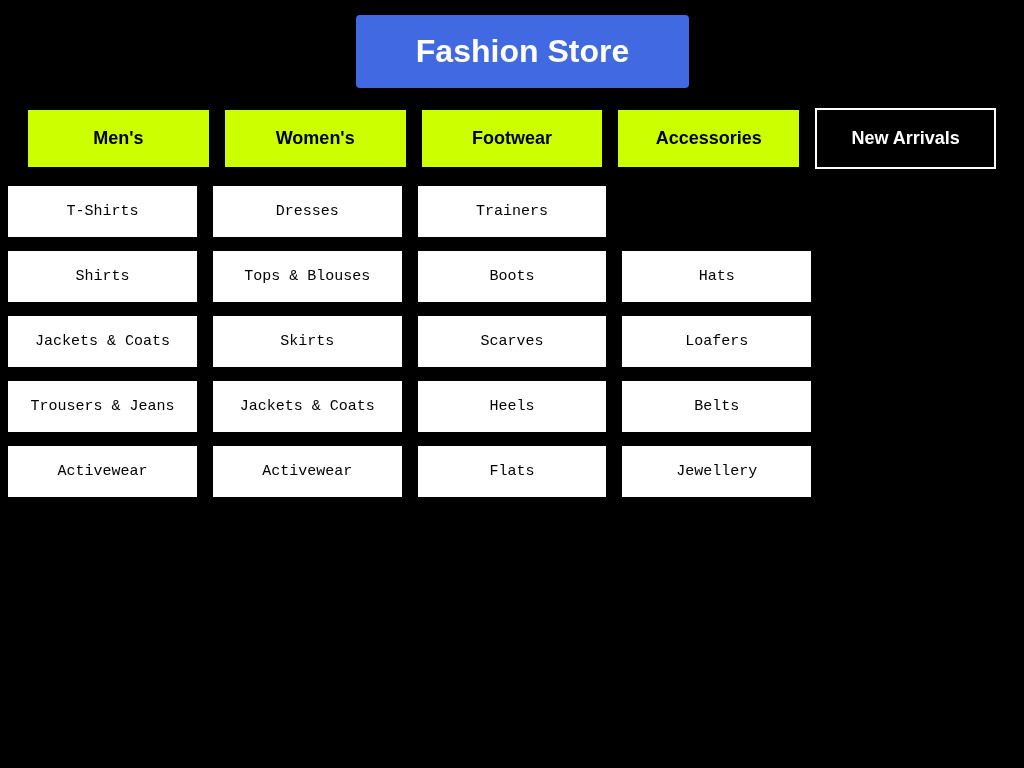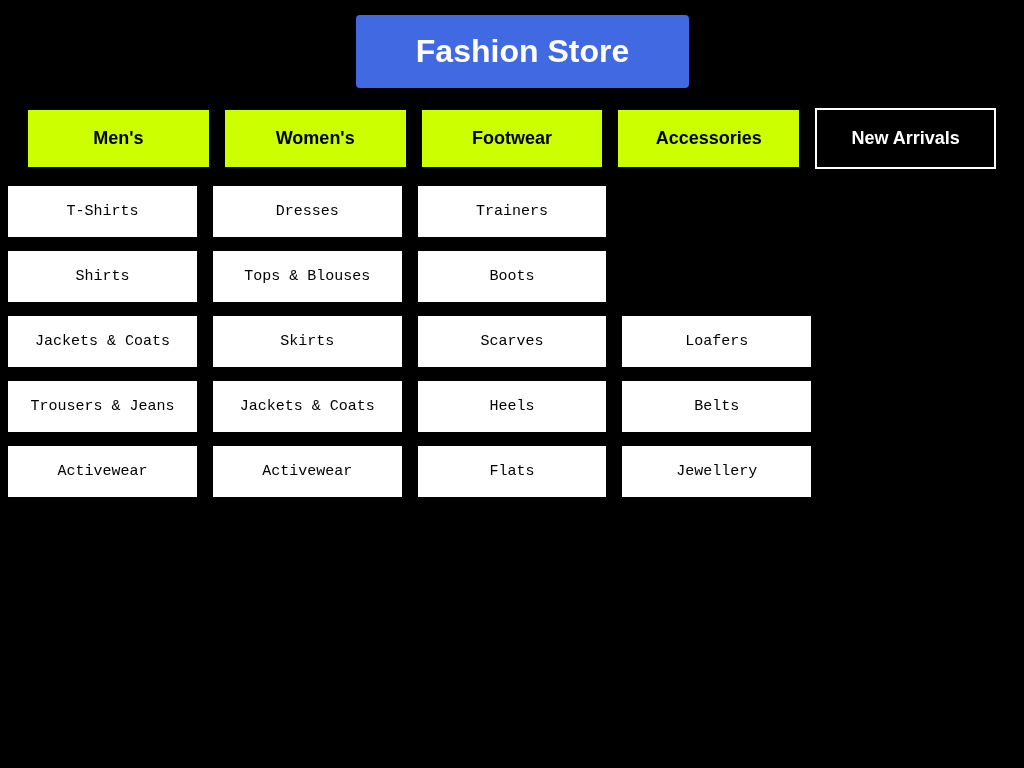--- a/index.html
+++ b/index.html
@@ -145,20 +145,23 @@
       <div class="row-cell">
         <div class="item-btn">Shirts</div>
       </div>
       <div class="row-cell">
         <div class="item-btn">Tops &amp; Blouses</div>
       </div>
       <div class="row-cell">
         <div class="item-btn">Boots</div>
       </div>
       <div class="row-cell">
+        <div class="item-btn">Hats</div>
+      </div>
+      <div class="row-cell">
         <div class="empty-btn"></div>
       </div>
     </div>
     <div class="row">
       <div class="row-cell">
         <div class="item-btn">Jackets &amp; Coats</div>
       </div>
       <div class="row-cell">
         <div class="item-btn">Skirts</div>
       </div>

